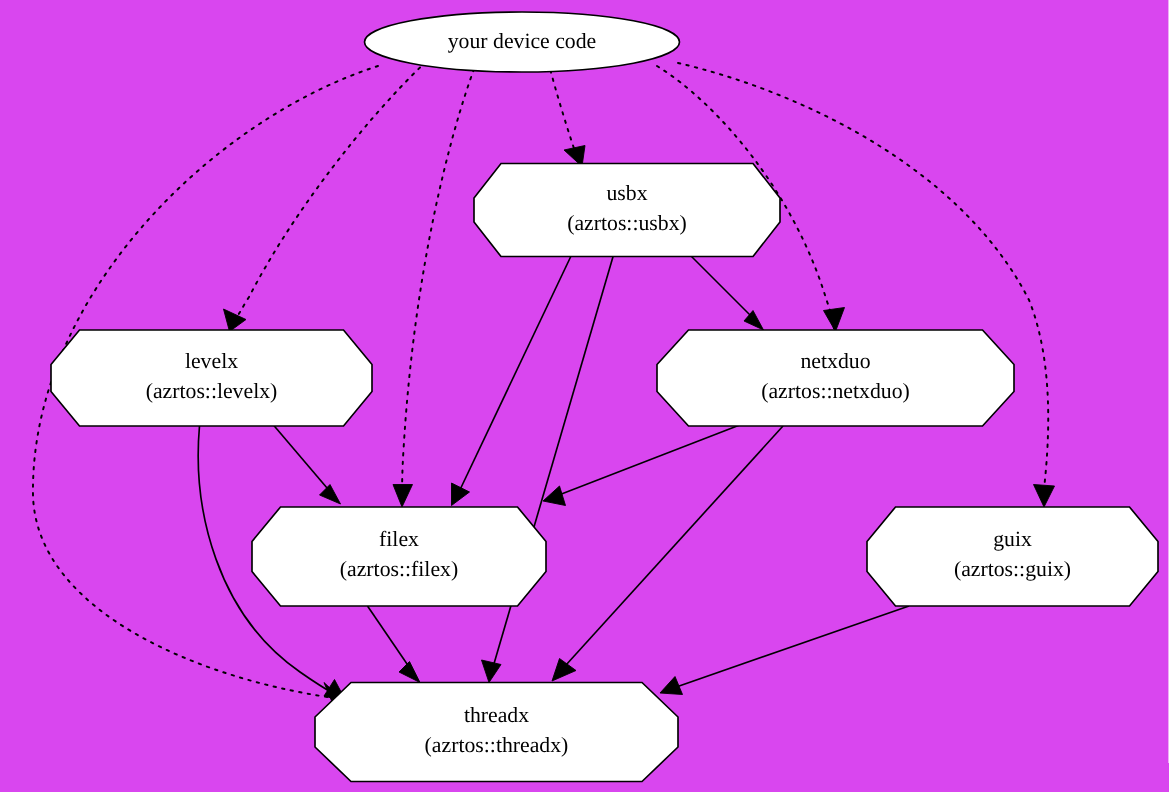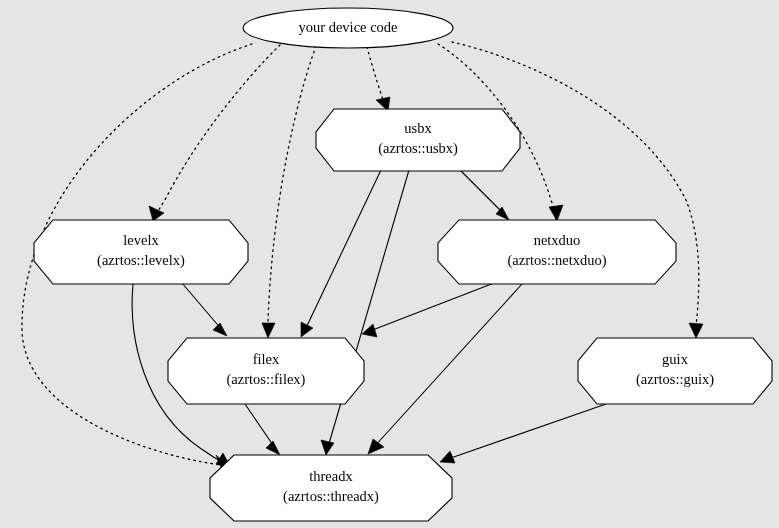--- a/index.html
+++ b/index.html
@@ -4,21 +4,21 @@
 <style>
   html, body {
     margin: 0;
     padding: 0;
     background: #ffffff;
   }
   #canvas {
     position: relative;
     width: 779px;
     height: 528px;
-    background: #e5e5e5;
+    background: #d946ef;
     overflow: hidden;
     font-family: "Liberation Serif", "DejaVu Serif", serif;
   }
   svg.graph {
     position: absolute;
     top: 0;
     left: 0;
     width: 779px;
     height: 528px;
   }

